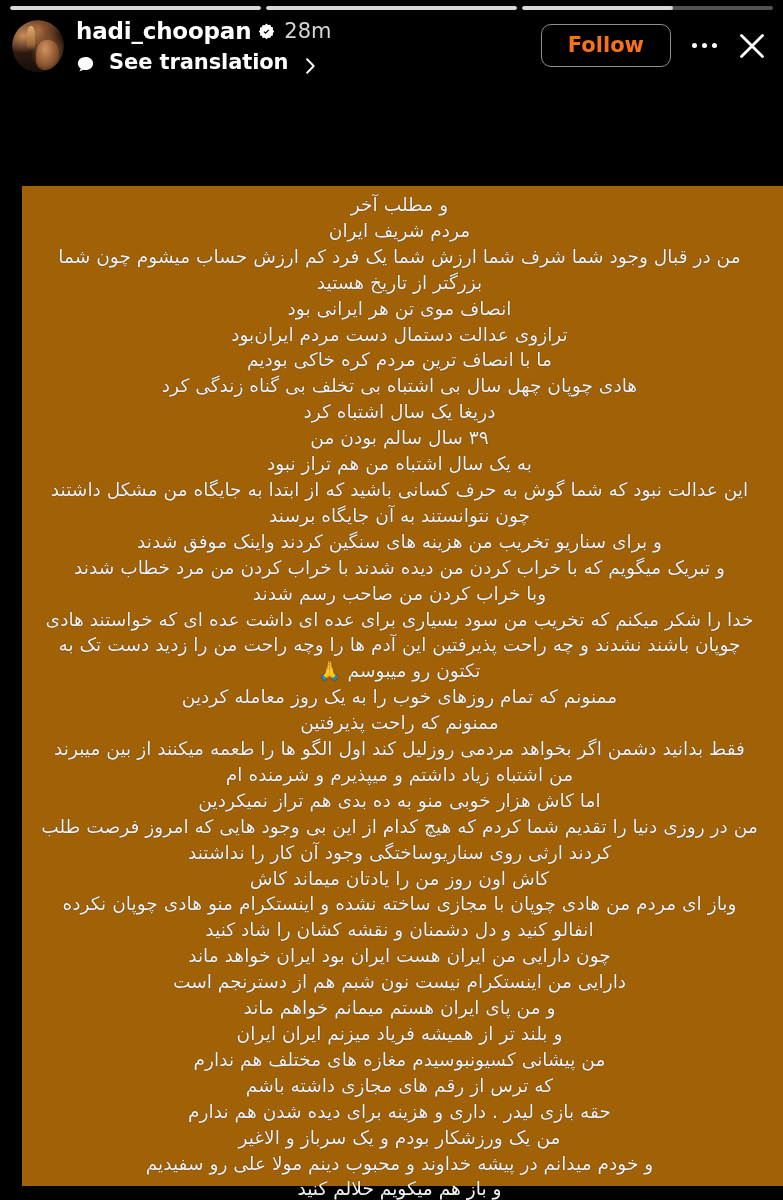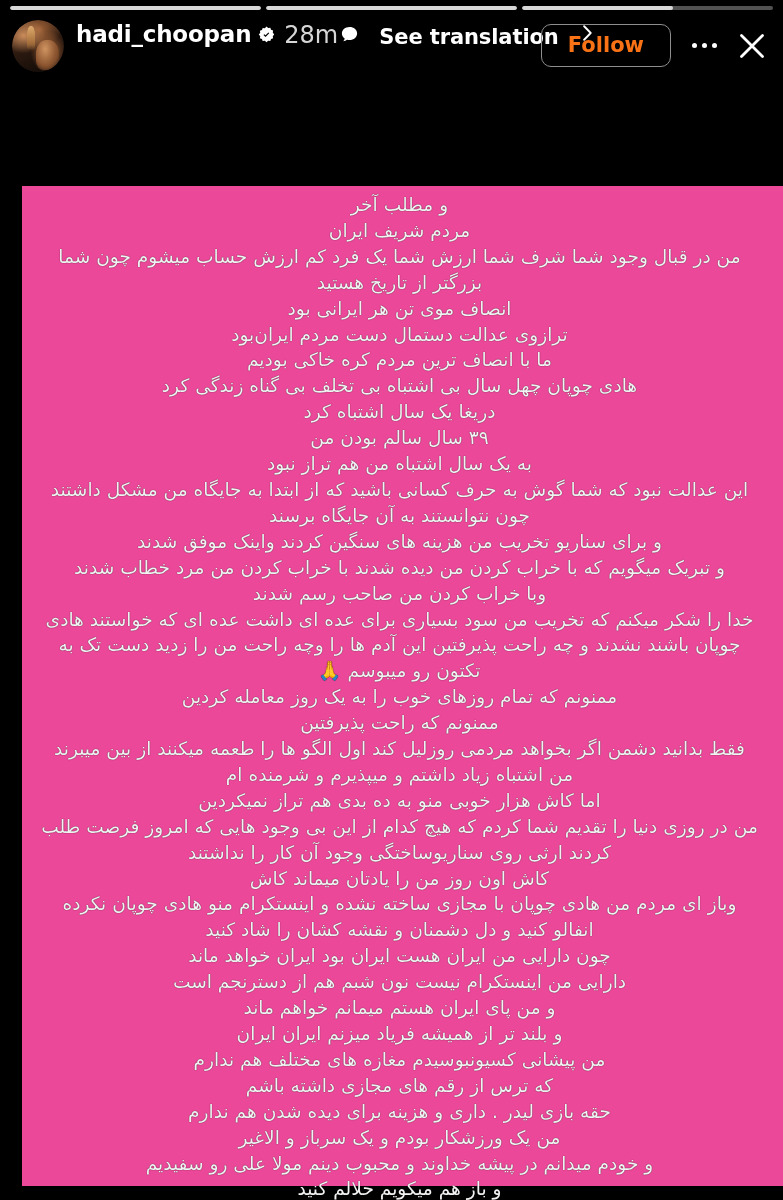--- a/index.html
+++ b/index.html
@@ -97,21 +97,21 @@
     top: 38%;
     width: 44%;
     height: 58%;
     background: radial-gradient(ellipse at 40% 30%, #d09461 0%, #8d5630 55%, rgba(50,28,16,0) 85%);
     border-radius: 45% 45% 30% 30%;
   }
 
   .header-text {
     margin-left: 12px;
     display: flex;
-    flex-direction: row;
+    flex-direction: column;
     gap: 2px;
     flex: 1 1 auto;
     min-width: 0;
     padding-top: 2px;
   }
   .name-row {
     display: flex;
     align-items: center;
     gap: 7px;
     line-height: 1;
@@ -124,29 +124,29 @@
     white-space: nowrap;
   }
   .verified-badge {
     width: 17px;
     height: 17px;
     flex: 0 0 auto;
     display: inline-block;
   }
   .timestamp {
     color: #d6d6d6;
-    font-size: 24px;
+    font-size: 21px;
     font-weight: 400;
     white-space: nowrap;
     margin-left: 2px;
   }
   .translation-row {
     display: flex;
-    align-items: flex-start;
-    gap: 20px;
+    align-items: flex-end;
+    gap: 14px;
     margin-top: 5px;
   }
   .bubble-icon {
     width: 19px;
     height: 19px;
     flex: 0 0 auto;
   }
   .translation-label {
     color: #ffffff;
     font-size: 21px;
@@ -203,21 +203,21 @@
     margin-right: 2px;
   }
 
   
   .text-panel {
     position: absolute;
     left: 22px;
     right: 0;
     top: 186px;
     bottom: 14px;
-    background: #ec4899;
+    background: #a16207;
     direction: rtl;
     z-index: 10;
   }
   .text-block {
     position: absolute;
     top: 6px;
     left: 0;
     right: 6px;
     text-align: center;
     color: #f2f2f2;

